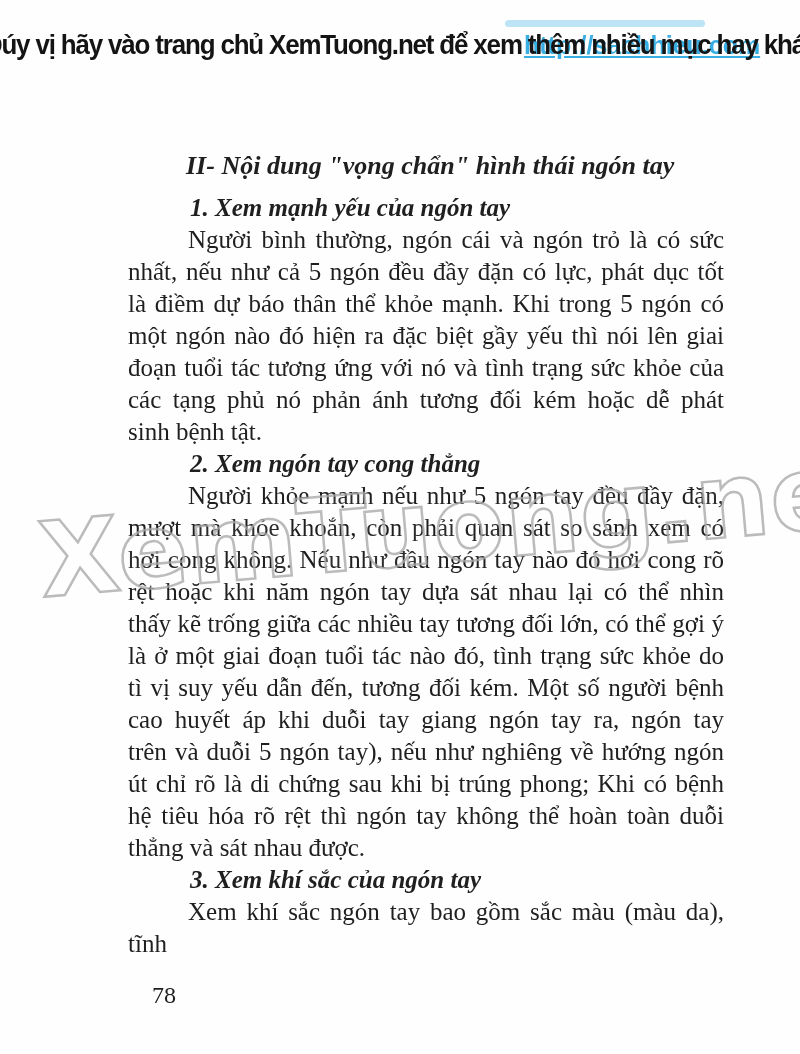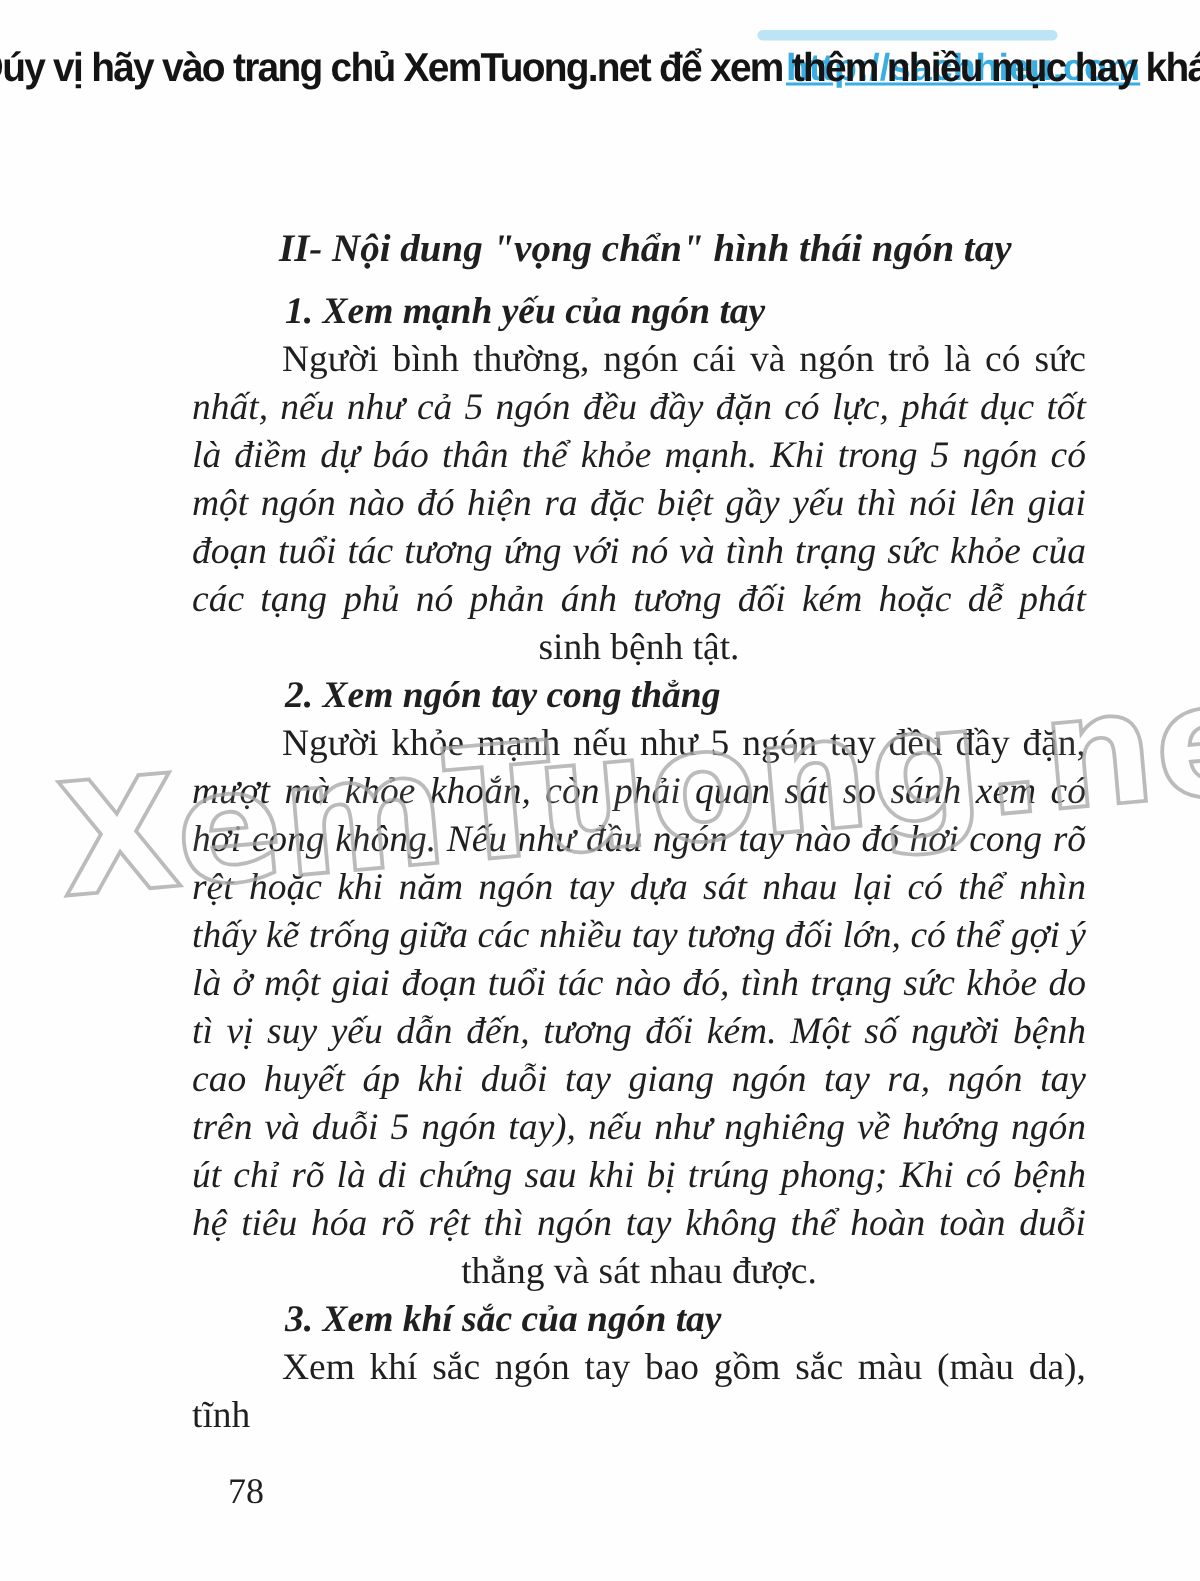--- a/index.html
+++ b/index.html
@@ -39,22 +39,22 @@
   }
   
   .doc-body{position:absolute; left:128px; top:146px; width:596px; z-index:2;}
   .bl{font-size:25px; line-height:32px;}
   .title{
     font-weight:bold; font-style:italic; font-size:26px; line-height:40px;
     text-indent:58px; margin-bottom:6px; white-space:nowrap;
   }
   .sub{font-style:italic; text-indent:62px;font-weight:bold;}
   .pfirst{text-indent:60px; text-align:justify; text-align-last:justify;}
-  .pmid{text-align:justify; text-align-last:justify;font-style:italic;}
-  .plast{text-align:center;}
+  .pmid{text-align:justify; text-align-last:justify;}
+  .plast{text-align:left;}
   .page-number{
     position:absolute; left:152px; top:982px; z-index:2;
     font-size:24px; color:#1f1f1f;
   }
 </style>
 </head>
 <body>
 
 <div class="page">
 

